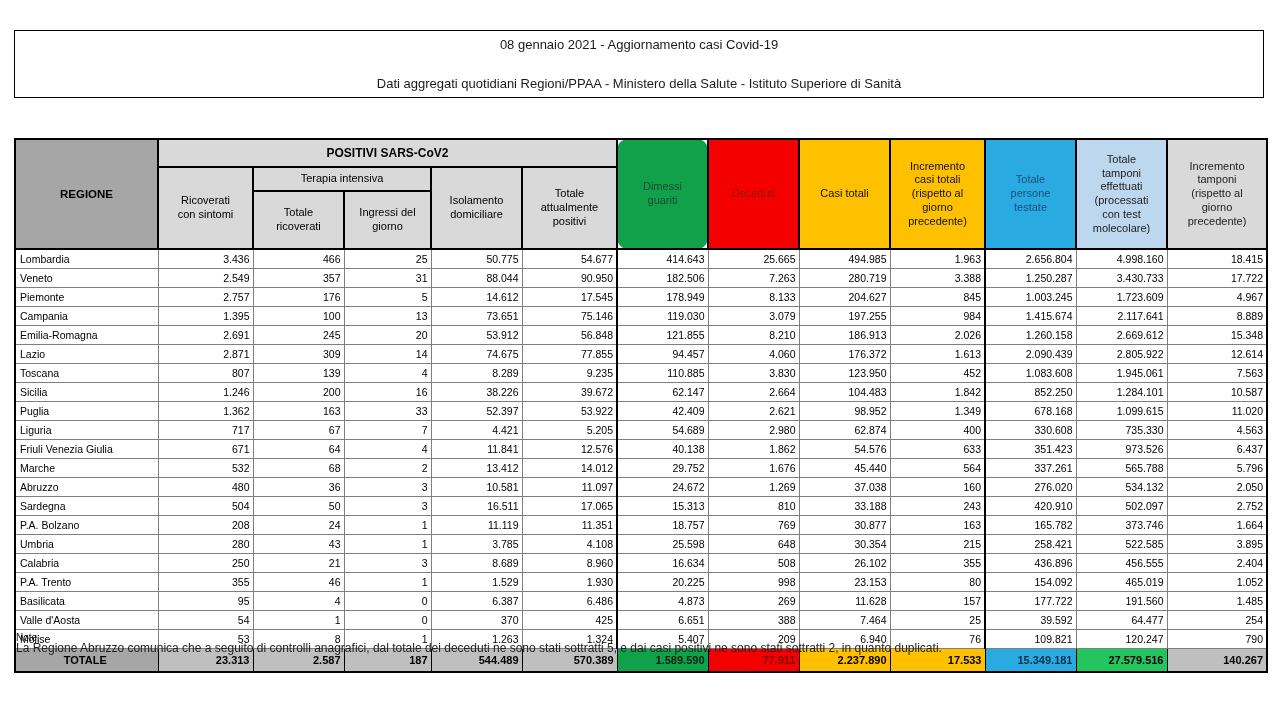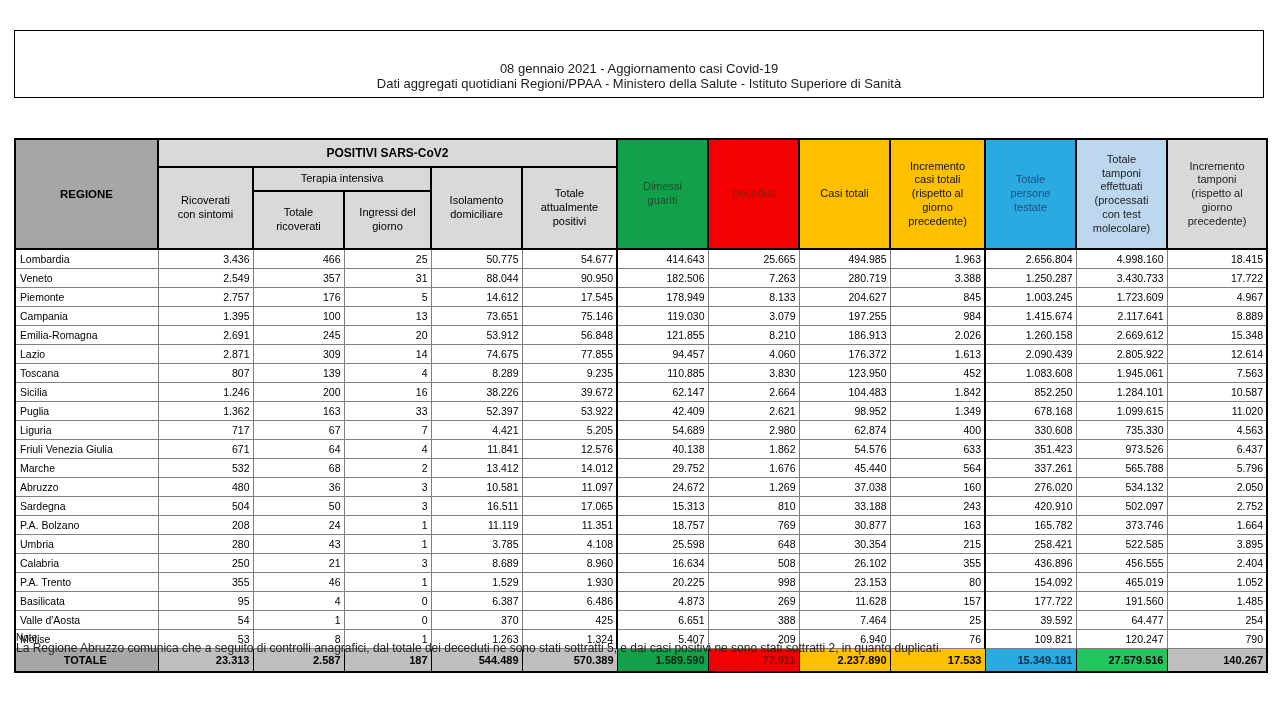--- a/index.html
+++ b/index.html
@@ -5,39 +5,39 @@
   html,body{margin:0;padding:0;}
   body{
     width:1280px;height:705px;position:relative;background:#ffffff;
     font-family:"Liberation Sans", sans-serif;color:#000;
     -webkit-font-smoothing:antialiased;
   }
   
   .title-box{
     position:absolute;left:14px;top:30px;width:1250px;height:68px;
     border:1px solid #000;display:flex;flex-direction:column;
-    justify-content:flex-end;align-items:center;padding:6px 0;box-sizing:border-box;
+    justify-content:space-between;align-items:center;padding:6px 0;box-sizing:border-box;
   }
   .title-line{font-size:13px;color:#1a1a1a;text-align:center;}
   
   .table-wrap{position:absolute;left:14px;top:138px;}
   table{
     border-collapse:collapse;table-layout:fixed;width:1252px;
     border:2px solid #000;
   }
   th{
     border:2px solid #000;font-size:11px;font-weight:normal;
     text-align:center;vertical-align:middle;padding:2px 14px;box-sizing:border-box;
     background:#d9d9d9;line-height:1.25;
   }
   th.hdr-regione{background:#a6a6a6;font-weight:bold;font-size:11.5px;}
   th.hdr-group{font-weight:bold;font-size:12px;height:28px;}
   th.hdr-terapia{height:24px;}
   tr.hdr-row3 th{height:58px;}
-  th.h-green{background:#12a14b;color:#1b4c2e;}
+  th.h-green{background:#12a14b;color:#1b4c2e;border-radius:11px;}
   th.h-red{background:#f40000;color:#8f1a08;}
   th.h-yellow{background:#ffc000;color:#111;}
   th.h-blue{background:#29abe2;color:#1f4e79;}
   th.h-lightblue{background:#bdd7ee;color:#222;}
   th.h-lightgray{background:#d9d9d9;color:#222;}
   td{
     border:1px solid #7f7f7f;font-size:10.5px;padding:0 3px;box-sizing:border-box;
     white-space:nowrap;overflow:hidden;background:#fff;
   }
   tbody tr{height:19px;}

